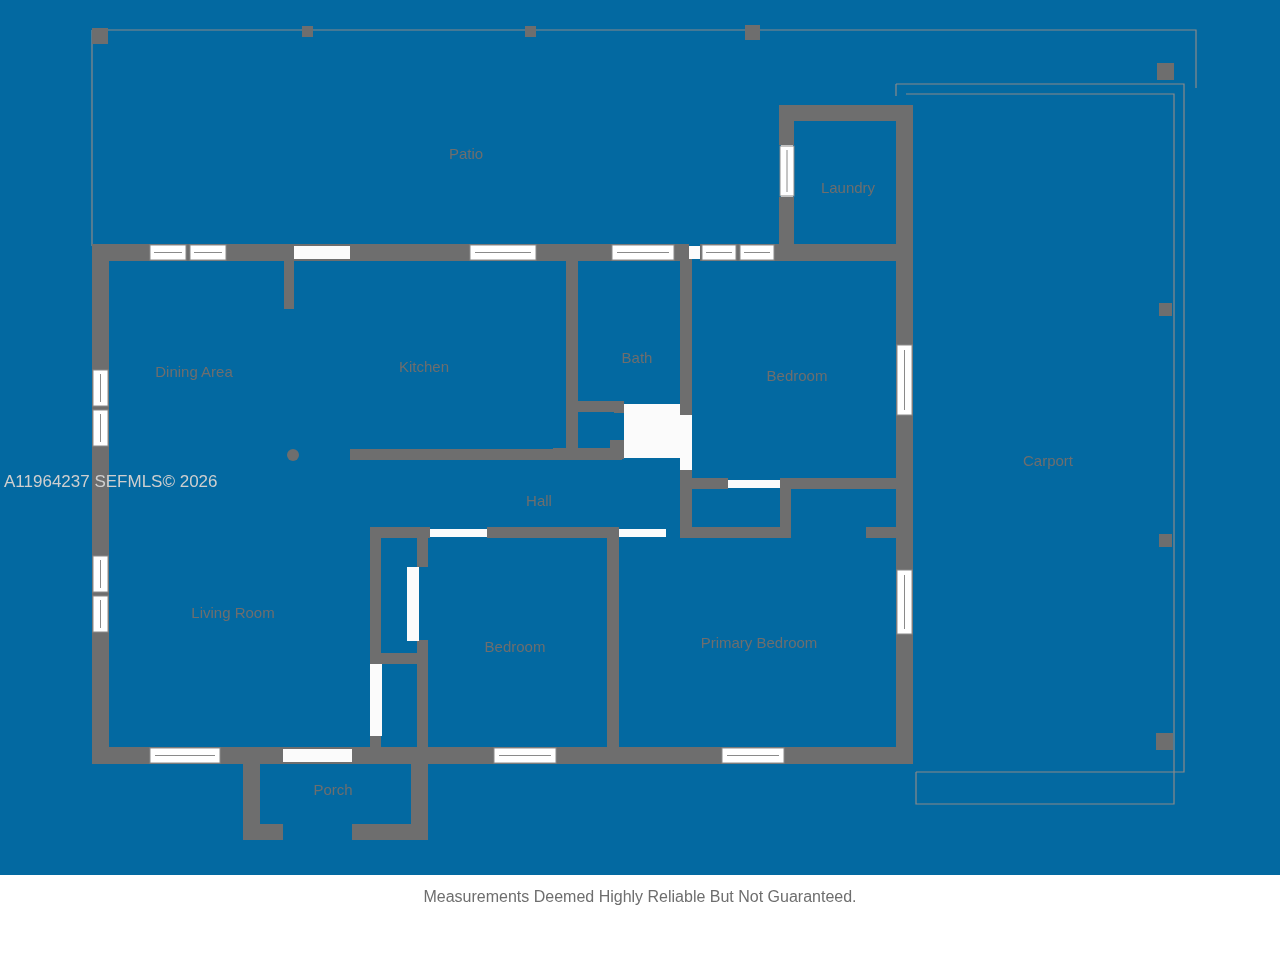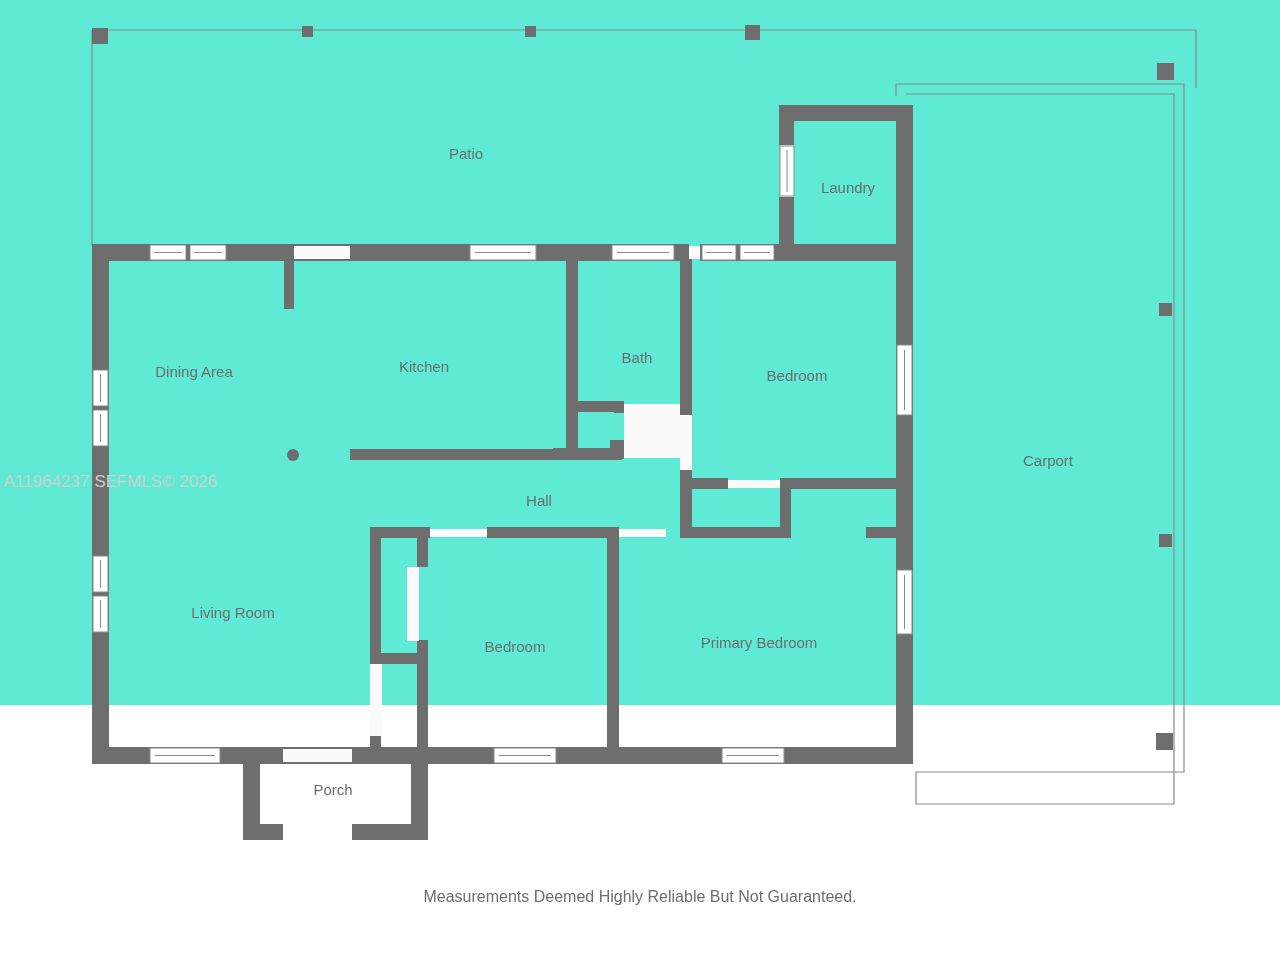--- a/index.html
+++ b/index.html
@@ -2,21 +2,21 @@
 <html><head>
 <meta charset="utf-8">
 <title>Floor Plan</title>
 <style>
   html,body{margin:0;padding:0;background:#ffffff;}
   body{
     width:1280px;height:960px;
     font-family:"Liberation Sans","DejaVu Sans",sans-serif;
     overflow:hidden;
   }
-  #plan-root{position:relative;width:1280px;height:705px;background:#5eead4;}
+  #plan-root{position:relative;width:1280px;height:875px;background:#0369a1;}
   svg#floorplan{display:block;width:1280px;height:960px;}
 
   .room-label{
     fill:#6e6e6e;
     font-family:"Liberation Sans","DejaVu Sans",sans-serif;
     font-size:15px;
     text-anchor:middle;
     dominant-baseline:middle;
   }
   .caption-text{

